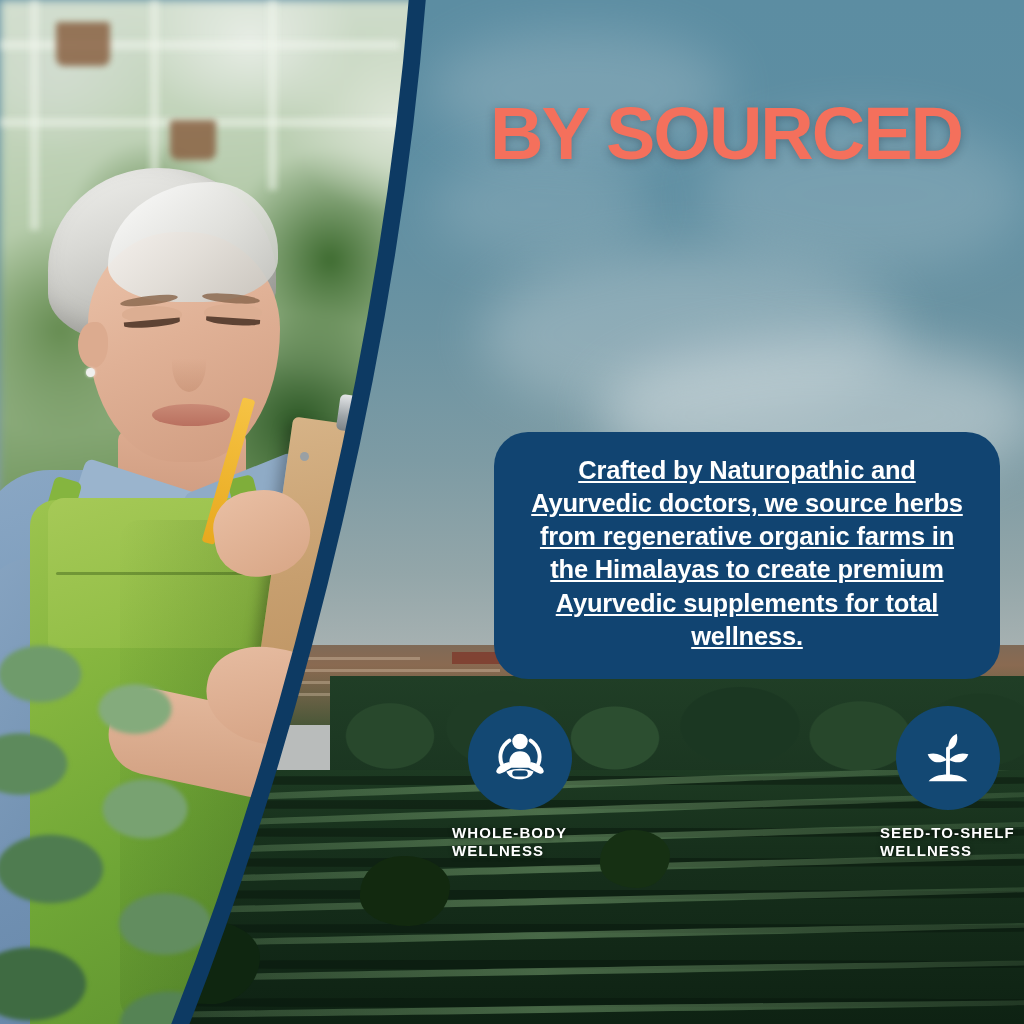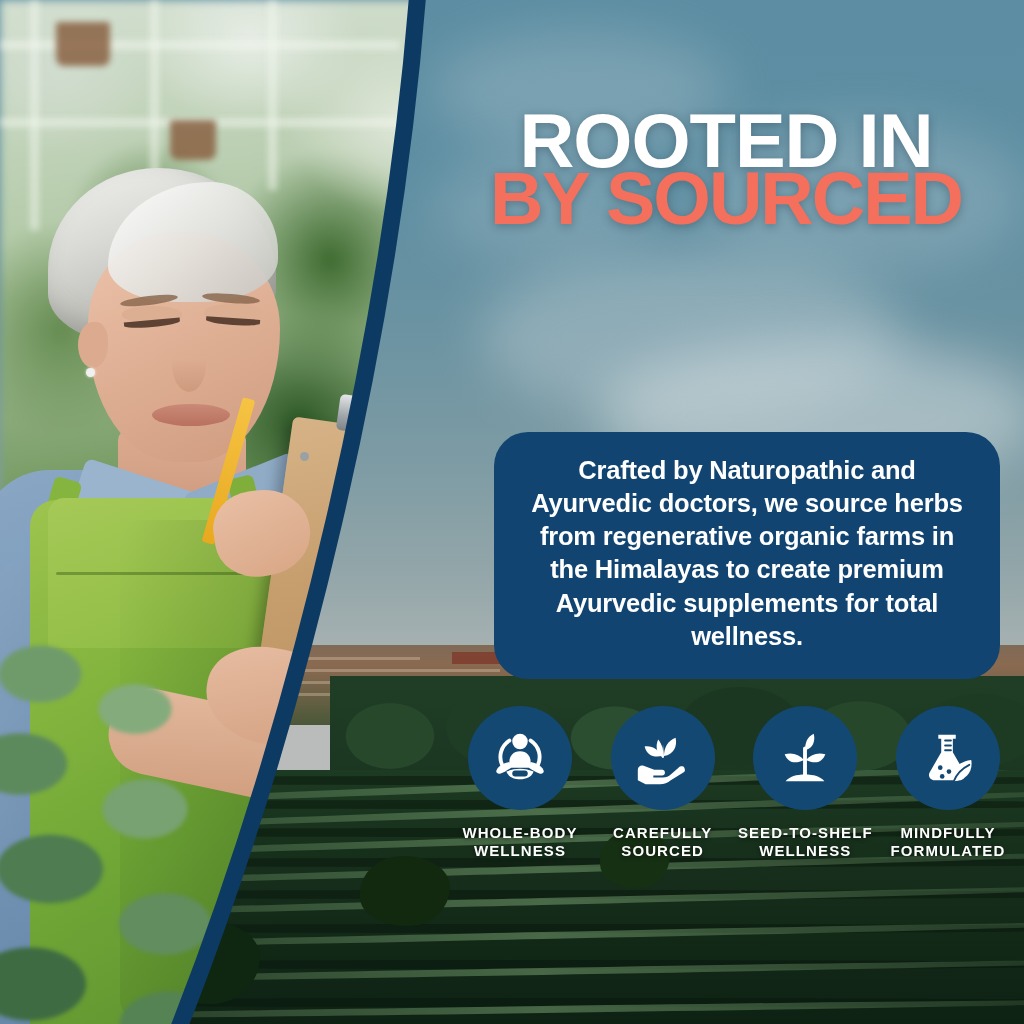--- a/index.html
+++ b/index.html
@@ -253,37 +253,37 @@
   .hl-4{color:#f4705c;font-size:74px;letter-spacing:-2px;margin-top:-6px;}
 
   
   .copy-card{
     position:absolute;left:494px;top:432px;width:506px;
     background:#114471;border-radius:34px;
     padding:22px 26px 26px;box-sizing:border-box;
   }
   .copy-text{
     margin:0;color:#ffffff;font-weight:700;font-size:25.5px;line-height:1.30;
-    text-align:center;letter-spacing:-.2px;
+    text-align:center;letter-spacing:-.2px;text-decoration:underline;
   }
 
   
   .features{
     position:absolute;left:452px;top:706px;width:564px;
     display:flex;justify-content:space-between;align-items:flex-start;
   }
   .feature{width:136px;display:flex;flex-direction:column;align-items:center;}
   .f-circle{
     width:104px;height:104px;border-radius:50%;background:#134873;
     display:flex;align-items:center;justify-content:center;
   }
   .f-circle svg{width:62px;height:62px;display:block;}
   .f-label{
     margin-top:14px;color:#ffffff;font-weight:800;font-size:15px;
-    letter-spacing:1.1px;line-height:1.18;text-align:center;
+    letter-spacing:1.1px;line-height:1.18;
     text-shadow:0 1px 4px rgba(0,0,0,.55);
   }
 </style>
 </head>
 <body>
 
 <div id="poster">
 
   <div class="bg-sky"></div>
   <div class="cloud c1"></div>
@@ -378,21 +378,20 @@
     </div>
 
     <div class="fg-leaves"></div>
   </div>
 
   <svg class="curve-stroke" viewBox="0 0 560 1024">
     <path d="M418,-10 C392,330 300,720 178,1030" fill="none" stroke="#0d3a63" stroke-width="17" stroke-linecap="butt"></path>
   </svg>
 
   <div class="headline">
-    <span class="hl-line hl-1">ROOTED IN</span>
     <span class="hl-line hl-4">BY SOURCED</span>
   </div>
 
   <div class="copy-card">
     <p class="copy-text">Crafted by Naturopathic and Ayurvedic doctors, we source herbs from regenerative organic farms in the Himalayas to create premium Ayurvedic supplements for total wellness.</p>
   </div>
 
   <div class="features">
 
     <div class="feature">
@@ -404,56 +403,30 @@
           <path d="M32 25c-7 0-11 5-11 11v6h22v-6c0-6-4-11-11-11z" fill="#fff"></path>
           <path d="M21 36c-5 1-11 4-13 8-1.5 3 1 5 4 4 4-1.5 8-4 11-6z" fill="#fff"></path>
           <path d="M43 36c5 1 11 4 13 8 1.5 3-1 5-4 4-4-1.5-8-4-11-6z" fill="#fff"></path>
           <path d="M18 46c2 6 8 8 14 8s12-2 14-8c-4-2-9-3-14-3s-10 1-14 3z" fill="#fff"></path>
           <rect x="24" y="45" width="16" height="6" rx="3" fill="#134873"></rect>
         </svg>
       </div>
       <div class="f-label">WHOLE-BODY WELLNESS</div>
     </div>
 
-    <div class="feature">
-      <div class="f-circle">
-        <svg viewBox="0 0 64 64">
-          <path d="M33 30c0-9 4-16 12-19 2 9-2 17-12 19z" fill="#fff"></path>
-          <path d="M31 30c-4-7-10-11-18-10 2 8 8 12 18 10z" fill="#fff"></path>
-          <path d="M32 32c1-8-1-14-5-19-3 7-2 14 5 19z" fill="#fff"></path>
-          <path d="M32 32c-1 0-1-1-1-2l1-12 1 12c0 1 0 2-1 2z" fill="#fff"></path>
-          <path d="M6 44c0-3 3-5 6-4l11 4h8c2 0 3 1 3 3s-1 3-3 3h-9v2h10c3 0 6-1 8-3l8-7c2-2 5-2 6 0 1 2 1 4-1 5L40 55c-3 3-7 4-11 4H14l-8-4z" fill="#fff"></path>
-        </svg>
-      </div>
-      <div class="f-label">CAREFULLY SOURCED</div>
-    </div>
 
     <div class="feature">
       <div class="f-circle">
         <svg viewBox="0 0 64 64">
           <path d="M32 52V22" stroke="#fff" stroke-width="4" stroke-linecap="round" fill="none"></path>
           <path d="M32 24c0-9 3-14 9-17 2 8-1 15-9 17z" fill="#fff"></path>
           <path d="M31 34c-5-6-12-8-20-6 3 8 10 11 20 6z" fill="#fff"></path>
           <path d="M33 34c5-6 12-8 20-6-3 8-10 11-20 6z" fill="#fff"></path>
           <path d="M12 56c4-5 11-7 20-7s16 2 20 7z" fill="#fff"></path>
         </svg>
       </div>
       <div class="f-label">SEED-TO-SHELF WELLNESS</div>
     </div>
 
-    <div class="feature">
-      <div class="f-circle">
-        <svg viewBox="0 0 64 64">
-          <path d="M22 8h18v4h-3v14l12 21c2 4-1 8-5 8H18c-4 0-7-4-5-8l12-21V12h-3z" fill="#fff"></path>
-          <path d="M29 14h6M29 19h6M29 24h6" stroke="#134873" stroke-width="2" stroke-linecap="round"></path>
-          <circle cx="24" cy="42" r="2.4" fill="#134873"></circle>
-          <circle cx="33" cy="46" r="2.4" fill="#134873"></circle>
-          <circle cx="26" cy="51" r="2.4" fill="#134873"></circle>
-          <path d="M38 56c-4-10 3-20 18-22 2 12-5 21-18 22z" fill="#fff"></path>
-          <path d="M38 56c3-8 8-13 16-17" stroke="#134873" stroke-width="2" fill="none" stroke-linecap="round"></path>
-        </svg>
-      </div>
-      <div class="f-label">MINDFULLY FORMULATED</div>
-    </div>
 
   </div>
 
 </div>
 
 </body></html>

